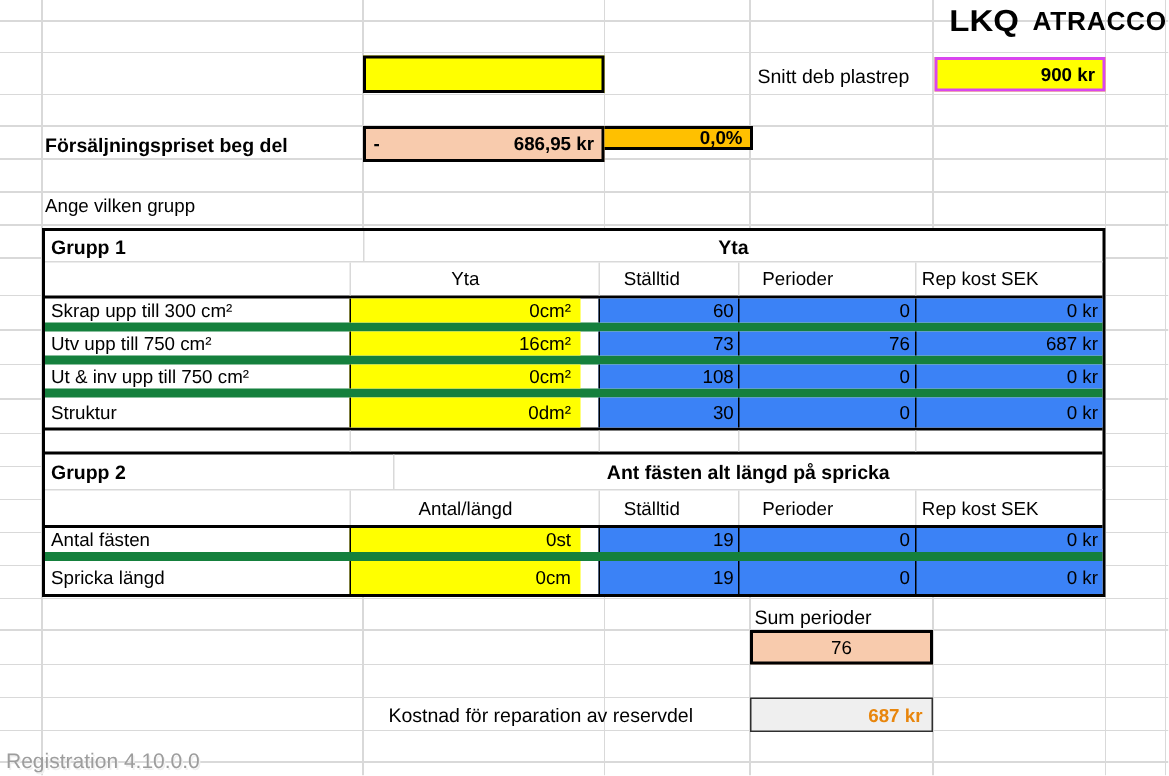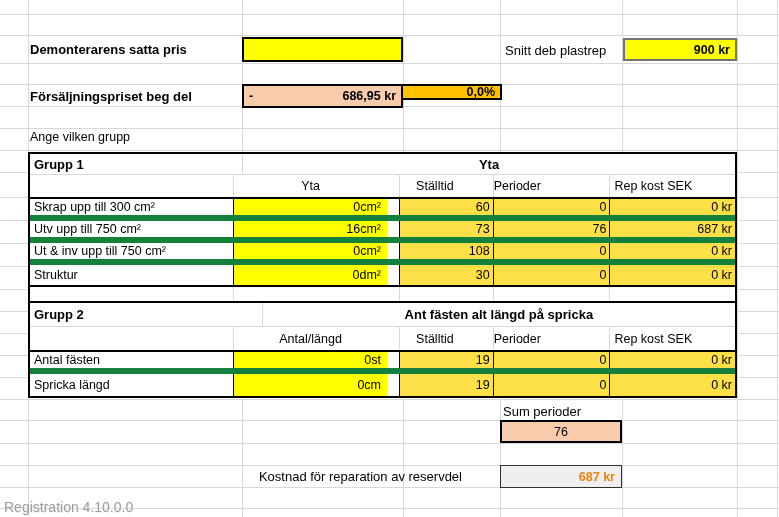--- a/index.html
+++ b/index.html
@@ -6,52 +6,52 @@
   .sheet{
     position:relative;width:779px;height:517px;background:#ffffff;overflow:hidden;
     font-family:"Liberation Sans",sans-serif;color:#000;
   }
   .grid{position:absolute;left:0;top:0;}
   .lbl{position:absolute;font-size:13px;white-space:nowrap;}
   .bold{font-weight:bold;}
   .small{font-size:12.5px;}
   .cell{position:absolute;box-sizing:border-box;display:flex;align-items:center;font-size:12.5px;}
   .yellow-input{background:#ffff00;border:2px solid #000;}
-  .yellow-value{background:#ffff00;border:2px solid #737373;justify-content:flex-end;padding-right:5px;font-weight:bold;}
+  .yellow-value{background:#ffff00;border:2px solid #d946ef;justify-content:flex-end;padding-right:5px;font-weight:bold;}
   .accounting{background:#f8cbad;border:2px solid #000;justify-content:space-between;padding:0 5px;font-weight:bold;}
   .percent{background:#ffc000;border:2px solid #000;border-left:none;justify-content:flex-end;padding-right:5px;font-weight:bold;}
   .sum-cell{background:#f8cbad;border:2px solid #000;justify-content:center;}
   .result-cell{background:#efefef;border:1px solid #2f2f2f;justify-content:flex-end;padding-right:6px;font-weight:bold;color:#e8860d;}
   .logo{position:absolute;top:1px;right:1px;display:flex;align-items:center;gap:9px;}
   .lkq{font-size:22px;font-weight:bold;letter-spacing:0px;transform:scaleY(.92);}
   .atracco{font-size:17.5px;font-weight:bold;letter-spacing:.5px;}
   .registration{position:absolute;left:4px;top:499px;font-size:14px;color:#9d9d9d;text-shadow:1px 1px 0 #f0f0f0;}
 
   .tables{position:absolute;left:28px;top:152px;width:709px;height:246px;box-sizing:border-box;
           border:2px solid #000;background:#fff;display:flex;flex-direction:column;}
   .row{display:flex;box-sizing:border-box;width:100%;}
   .c{box-sizing:border-box;height:100%;display:flex;align-items:center;font-size:12.5px;overflow:hidden;white-space:nowrap;}
   .label-c{width:212px;padding-left:4px;}
   .yta-c{width:161px;}
   .st-c{width:97px;padding-left:16px;margin-left:12px;}
-  .per-c{width:122px;padding-left:0;}
+  .per-c{width:122px;padding-left:15px;}
   .rep-c{width:131px;padding-left:4px;}
   .merged{width:493px;justify-content:center;}
   .center{justify-content:center;padding-left:0;}
   .title{font-weight:bold;font-size:13px;}
   .title-row{border-bottom:1px solid #d9d9d9;}
   .header-row{border-bottom:2px solid #000;}
   .data-row{border-bottom:6px solid #15803d;}
   .data-row.thick{border-bottom:2px solid #000;}
   .data-row.last{border-bottom:none;}
   .gap-row{border-bottom:2px solid #000;}
   .title-row .c + .c,.header-row .c + .c,.gap-row .c + .c{border-left:1px solid #d9d9d9;}
   .data-row .c + .c{border-left:1px solid #000;}
   .input{background:#ffff00;justify-content:flex-end;padding-right:6px;}
-  .val{justify-content:flex-end;padding-right:3px;background:#fde047;}
+  .val{justify-content:flex-end;padding-right:3px;background:#3b82f6;}
 </style>
 </head>
 <body>
 
 <div class="sheet">
 
   <svg class="grid" width="779" height="517">
     <g stroke="#d9d9d9" stroke-width="1" shape-rendering="crispEdges">
       <line x1="28" y1="0" x2="28" y2="517"></line>
         <line x1="242" y1="0" x2="242" y2="517"></line>
@@ -79,22 +79,25 @@
       <line x1="0" y1="377" x2="779" y2="377"></line>
         <line x1="0" y1="399" x2="779" y2="399"></line>
       <line x1="0" y1="420" x2="779" y2="420"></line>
         <line x1="0" y1="443" x2="779" y2="443"></line>
       <line x1="0" y1="465" x2="779" y2="465"></line>
         <line x1="0" y1="487" x2="779" y2="487"></line>
       <line x1="0" y1="508" x2="779" y2="508"></line>
     </g>
   </svg>
 
-
-  <div class="lbl bold" style="left:30px;top:42px;">Demonterarens satta pris</div>
+  <div class="logo">
+    <span class="lkq">LKQ</span>
+    <span class="atracco">ATRACCO</span>
+  </div>
+
   <div class="cell yellow-input" style="left:242px;top:37px;width:161px;height:25px;"></div>
 
   <div class="lbl" style="left:505px;top:43px;">Snitt deb plastrep</div>
   <div class="cell yellow-value" style="left:623px;top:38px;width:114px;height:23px;">900 kr</div>
 
   <div class="lbl bold" style="left:30px;top:89px;">Försäljningspriset beg del</div>
   <div class="cell accounting" style="left:242px;top:84px;width:161px;height:24px;">
     <span>-</span>
     <span>686,95 kr</span>
   </div>

